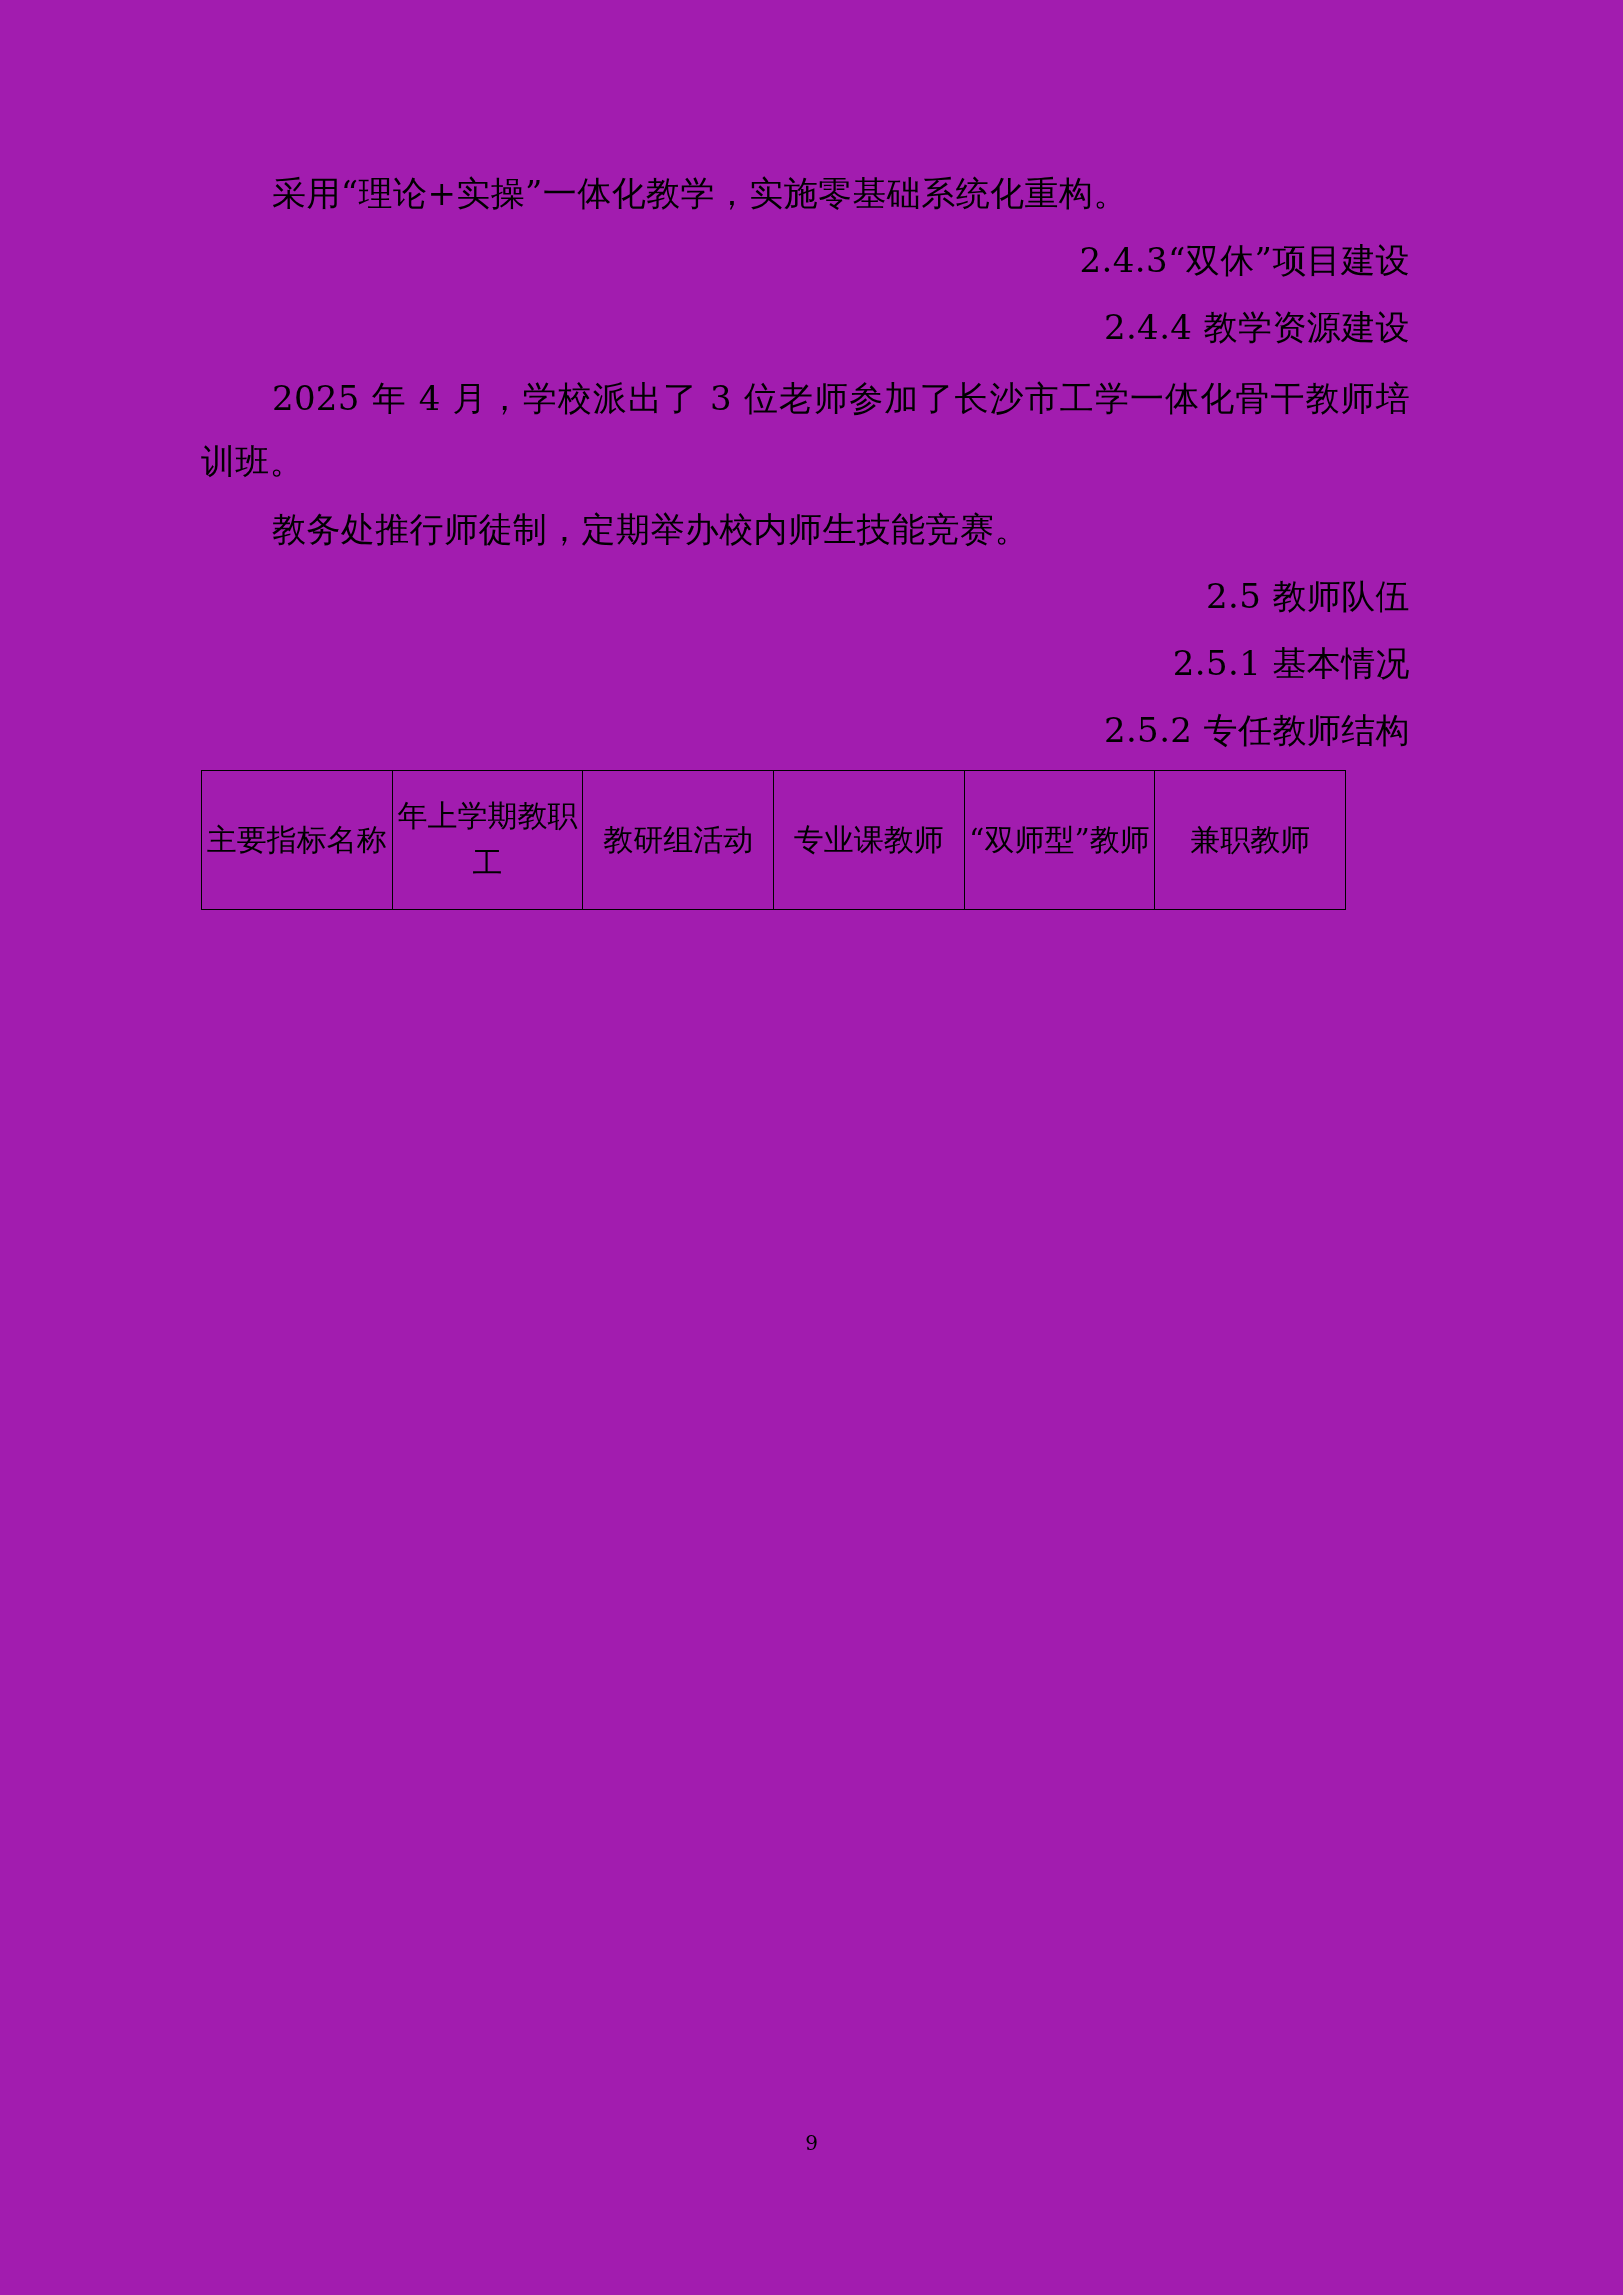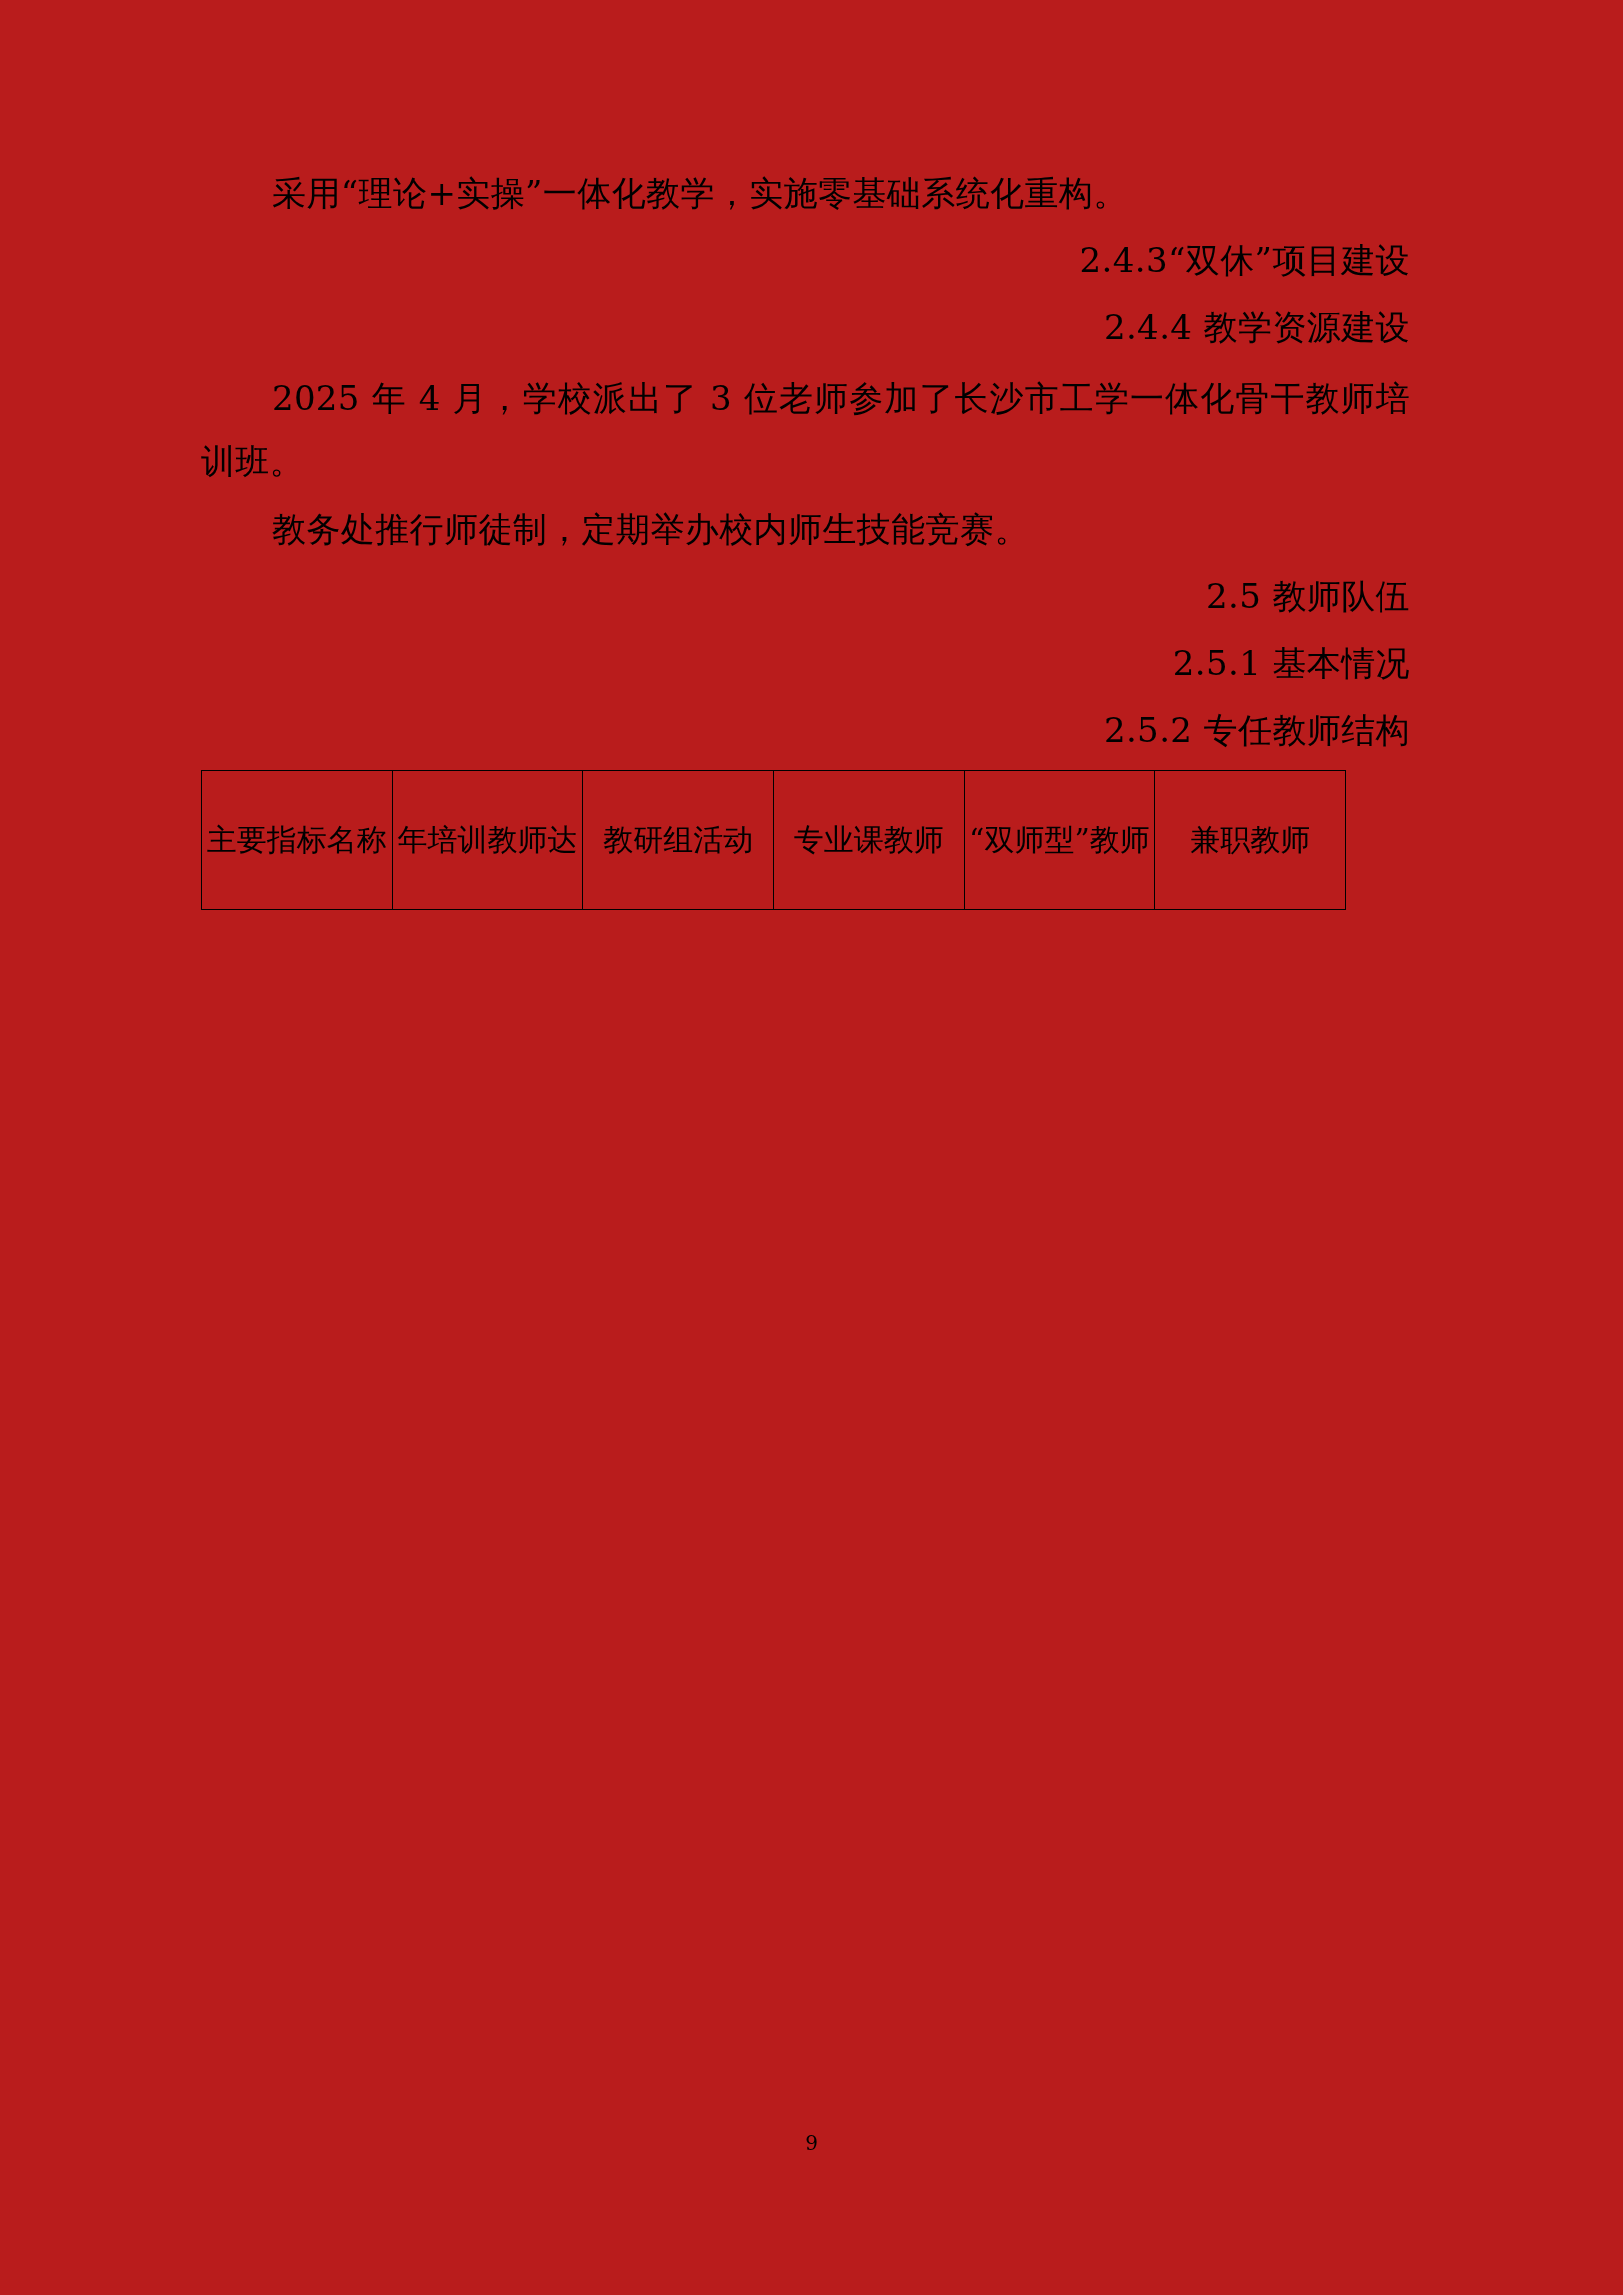--- a/index.html
+++ b/index.html
@@ -13,21 +13,21 @@
     position: relative;
     font-family: "DejaVu Serif", "Liberation Serif", serif;
     color: #000000;
   }
   .page {
     position: absolute;
     left: 0;
     top: 0;
     width: 1623px;
     height: 2295px;
-    background: #b91c1c;
+    background: #a21caf;
     overflow: hidden;
   }
   .content {
     position: absolute;
     left: 201px;
     top: 166px;
     width: 1209px;
   }
   .para {
     font-size: 34px;
@@ -119,21 +119,21 @@
 
 
     <p class="heading">2.5.2 专任教师结构</p>
 
 
 
     <table class="stat">
       <tbody>
         <tr>
           <td>主要指标名称</td>
-          <td>年培训教师达</td>
+          <td>年上学期教职工</td>
           <td>教研组活动</td>
           <td>专业课教师</td>
           <td>“双师型”教师</td>
           <td>兼职教师</td>
         </tr>
       </tbody>
     </table>
 
   </div>
 

